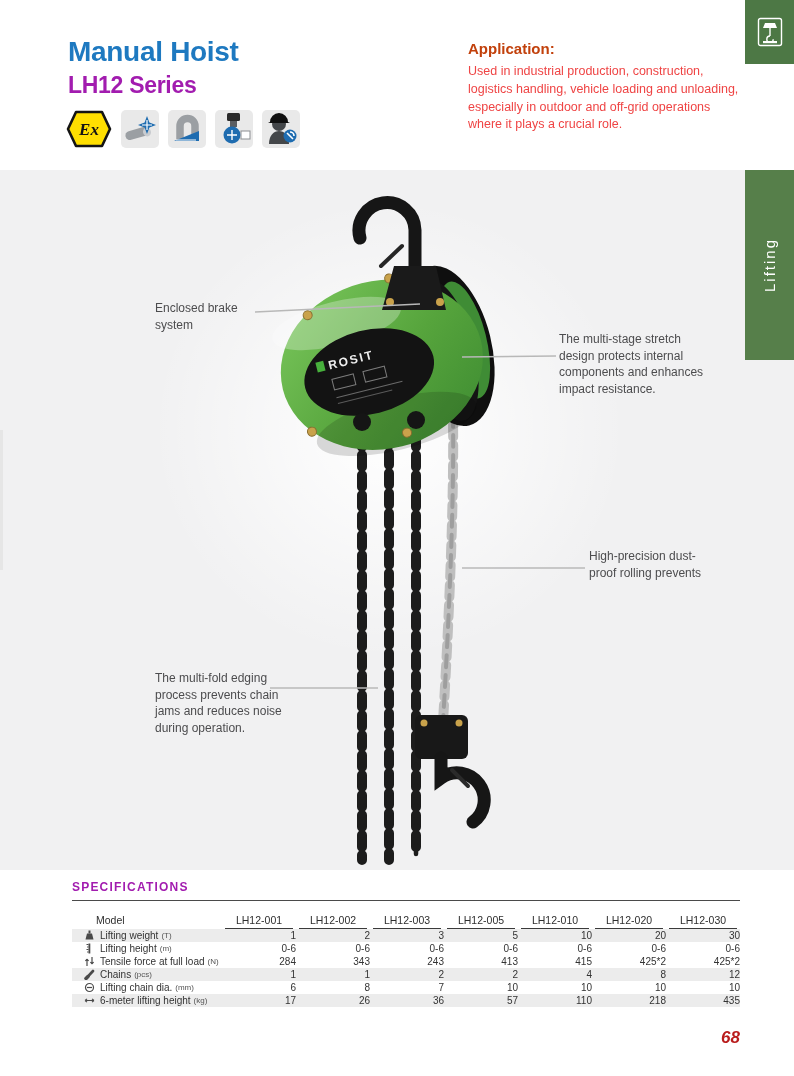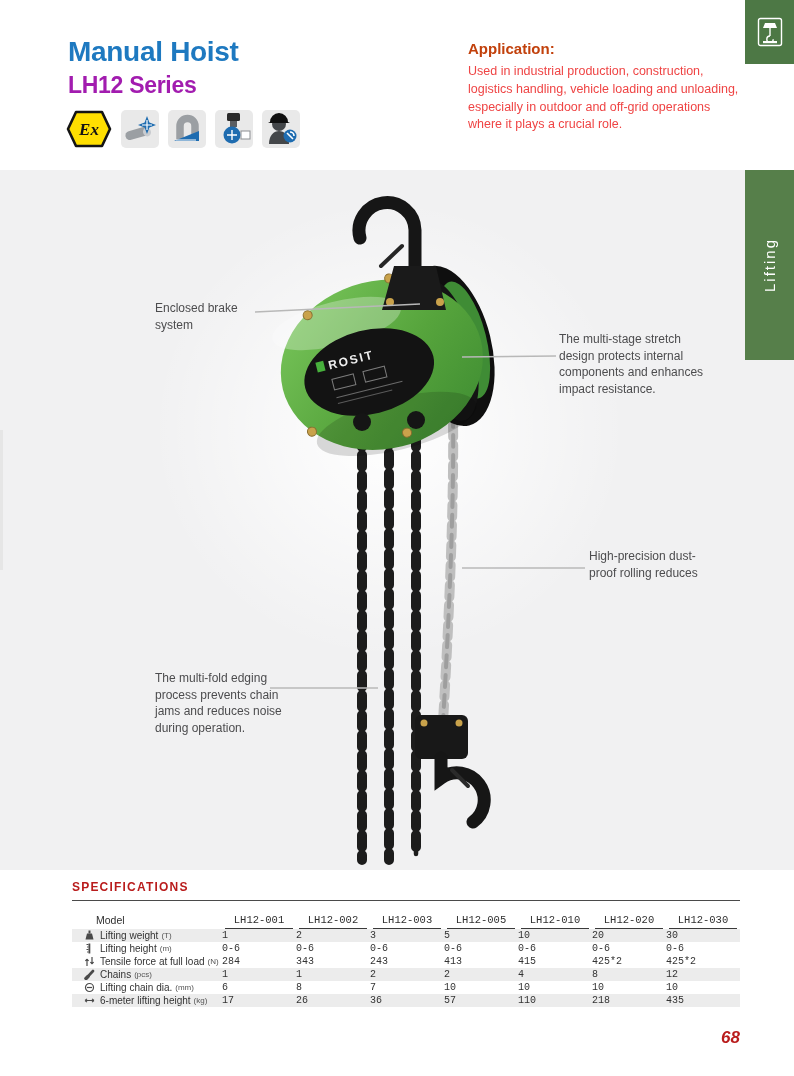--- a/index.html
+++ b/index.html
@@ -34,28 +34,28 @@
   .art { position:absolute; left:0; top:0; }
   .callout { position:absolute; font-size:12px; line-height:1.38; color:#4c4c4e; }
   .c1 { left:155px; top:130px; width:108px; }
   .c2 { left:559px; top:161px; width:146px; }
   .c3 { left:589px; top:378px; width:118px; }
   .c4 { left:155px; top:500px; width:130px; }
 
   
   .specs { position:relative; width:794px; height:206px; background:#ffffff; }
   .specs-h { position:absolute; left:72px; top:10px; font-size:12px; font-weight:bold;
-             color:#b91c1c; letter-spacing:1.2px; }
+             color:#a21caf; letter-spacing:1.2px; }
   .rule { position:absolute; left:72px; top:30px; width:668px; height:1px; background:#4a4a4a; }
   .tbl { position:absolute; left:72px; top:42px; width:668px; }
   .trow { display:flex; align-items:center; height:13px; width:668px; font-size:10px; color:#333333; }
   .thead { height:17px; font-size:10.5px; color:#2e2e2e; }
   .lblcell { width:150px; display:flex; align-items:center; padding-left:10px; height:100%; }
   .thead .lblcell { padding-left:24px; align-items:flex-end; padding-bottom:3px; }
-  .vcell { width:74px; text-align:left;font-family:Liberation Mono, monospace; }
+  .vcell { width:74px; text-align:right; }
   .thead .vcell { width:68px; margin:0 3px; border-bottom:1.5px solid #3a3a3a;
                   height:100%; display:flex; align-items:flex-end; justify-content:center;
                   padding-bottom:2px; }
   .alt { background:#ececec; }
   .ric { width:14px; display:flex; justify-content:center; align-items:center; margin-right:4px; }
   .rlbl { white-space:nowrap; }
   .runit { font-size:8px; color:#555555; margin-left:3px; }
   .pagenum { position:absolute; right:54px; top:158px; font-size:17px; font-weight:bold;
              font-style:italic; color:#b91c1c; font-family:"Liberation Sans", sans-serif; }
 </style>
@@ -192,21 +192,21 @@
       <g stroke="#b8b8b8" stroke-width="1.5">
         <line x1="255" y1="142" x2="420" y2="134"></line>
         <line x1="462" y1="187" x2="556" y2="186"></line>
         <line x1="462" y1="398" x2="585" y2="398"></line>
         <line x1="270" y1="518" x2="378" y2="518"></line>
       </g>
     </svg>
 
     <div class="callout c1">Enclosed brake system</div>
     <div class="callout c2">The multi-stage stretch design protects internal components and enhances impact resistance.</div>
-    <div class="callout c3">High-precision dust-proof rolling reduces</div>
+    <div class="callout c3">High-precision dust-proof rolling prevents</div>
     <div class="callout c4">The multi-fold edging process prevents chain jams and reduces noise during operation.</div>
 
     <div class="lift-tab">
       <span>Lifting</span>
     </div>
   </div>
 
   <div class="specs">
     <div class="specs-h">SPECIFICATIONS</div>
     <div class="rule"></div>

